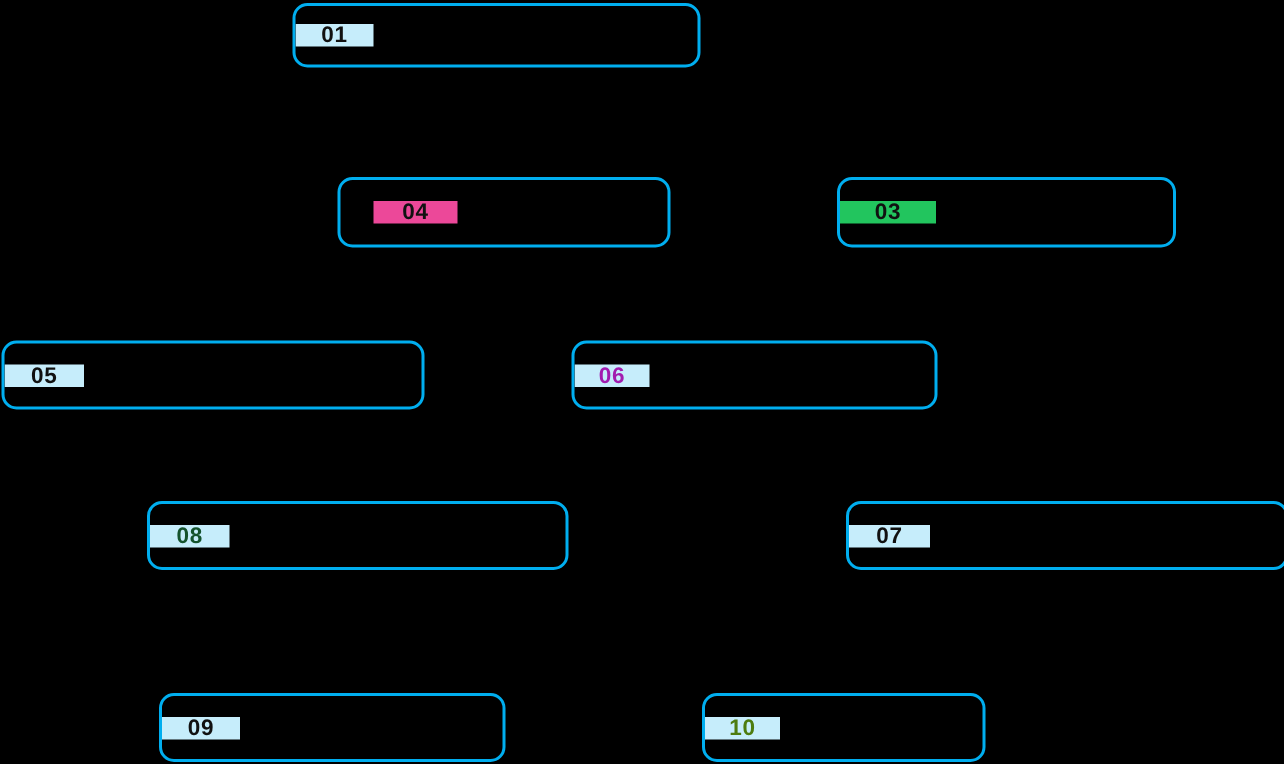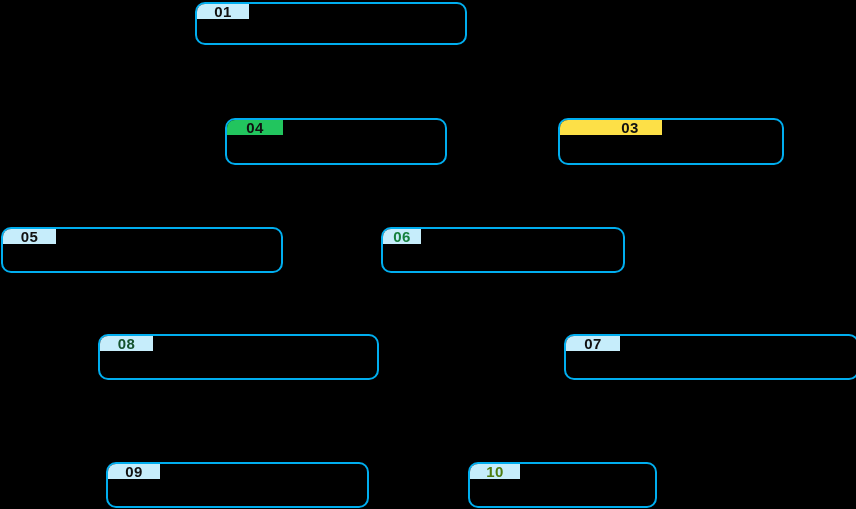--- a/index.html
+++ b/index.html
@@ -12,21 +12,21 @@
     width: 856px;
     height: 509px;
     background: #000000;
     overflow: hidden;
     font-family: "Liberation Sans", sans-serif;
   }
   .bar {
     position: absolute;
     box-sizing: border-box;
     display: flex;
-    align-items: flex-start;
+    align-items: center;
     border: 2px solid #84cc16;
     border-radius: 10px;
     background: #000000;
     overflow: hidden;
   }
   .bar-label {
     flex: 0 0 auto;
     display: flex;
     align-items: center;
     justify-content: center;
@@ -45,44 +45,44 @@
 </style>
 </head>
 <body>
 
 <div id="canvas" style="width: 856px; height: 509px; background: rgb(0, 0, 0);">
     <div class="bar" style="left: 195px; top: 2px; width: 272px; height: 43px; border-color: rgb(0, 174, 239); background: rgb(0, 0, 0);">
       <div class="bar-label" style="width: 52px; background: rgb(198, 237, 251); color: rgb(17, 17, 17);">01</div>
       <div class="bar-body" style="background: rgb(0, 0, 0);"></div>
     </div>
     <div class="bar" style="left: 225px; top: 118px; width: 222px; height: 47px; border-color: rgb(0, 174, 239); background: rgb(0, 0, 0);">
-      <div class="bar-label" style="width: 56px; background: #22c55e; color: rgb(17, 17, 17);">04</div>
+      <div class="bar-label" style="width: 56px; background: #ec4899; color: rgb(17, 17, 17); margin-left: 22px;">04</div>
       <div class="bar-body" style="background: rgb(0, 0, 0);"></div>
     </div>
     <div class="bar" style="left: 558px; top: 118px; width: 226px; height: 47px; border-color: rgb(0, 174, 239); background: rgb(0, 0, 0);">
-      <div class="bar-label" style="width: 64px; background: #fde047; color: rgb(17, 17, 17); padding-left: 38px;">03</div>
+      <div class="bar-label" style="width: 64px; background: #22c55e; color: rgb(17, 17, 17);">03</div>
       <div class="bar-body" style="background: rgb(0, 0, 0);"></div>
     </div>
     <div class="bar" style="left: 1px; top: 227px; width: 282px; height: 46px; border-color: rgb(0, 174, 239); background: rgb(0, 0, 0);">
       <div class="bar-label" style="width: 53px; background: rgb(198, 237, 251); color: rgb(17, 17, 17);">05</div>
       <div class="bar-body" style="background: rgb(0, 0, 0);"></div>
     </div>
     <div class="bar" style="left: 381px; top: 227px; width: 244px; height: 46px; border-color: rgb(0, 174, 239); background: rgb(0, 0, 0);">
-      <div class="bar-label" style="width: 38px; background: rgb(198, 237, 251); color: #15803d;">06</div>
+      <div class="bar-label" style="width: 50px; background: rgb(198, 237, 251); color: #a21caf;">06</div>
       <div class="bar-body" style="background: rgb(0, 0, 0);"></div>
     </div>
     <div class="bar" style="left: 98px; top: 334px; width: 281px; height: 46px; border-color: rgb(0, 174, 239); background: rgb(0, 0, 0);">
       <div class="bar-label" style="width: 53px; background: rgb(198, 237, 251); color: #14532d;">08</div>
       <div class="bar-body" style="background: rgb(0, 0, 0);"></div>
     </div>
     <div class="bar" style="left: 564px; top: 334px; width: 295px; height: 46px; border-color: rgb(0, 174, 239); background: rgb(0, 0, 0);">
       <div class="bar-label" style="width: 54px; background: rgb(198, 237, 251); color: rgb(17, 17, 17);">07</div>
       <div class="bar-body" style="background: rgb(0, 0, 0);"></div>
     </div>
-    <div class="bar" style="left: 106px; top: 462px; width: 263px; height: 46px; border-color: rgb(0, 174, 239); background: rgb(0, 0, 0);">
+    <div class="bar" style="left: 106px; top: 462px; width: 231px; height: 46px; border-color: rgb(0, 174, 239); background: rgb(0, 0, 0);">
       <div class="bar-label" style="width: 52px; background: rgb(198, 237, 251); color: rgb(17, 17, 17);">09</div>
       <div class="bar-body" style="background: rgb(0, 0, 0);"></div>
     </div>
     <div class="bar" style="left: 468px; top: 462px; width: 189px; height: 46px; border-color: rgb(0, 174, 239); background: rgb(0, 0, 0);">
       <div class="bar-label" style="width: 50px; background: rgb(198, 237, 251); color: #4d7c0f;">10</div>
       <div class="bar-body" style="background: rgb(0, 0, 0);"></div>
     </div>
   </div>
 
 </body></html>

